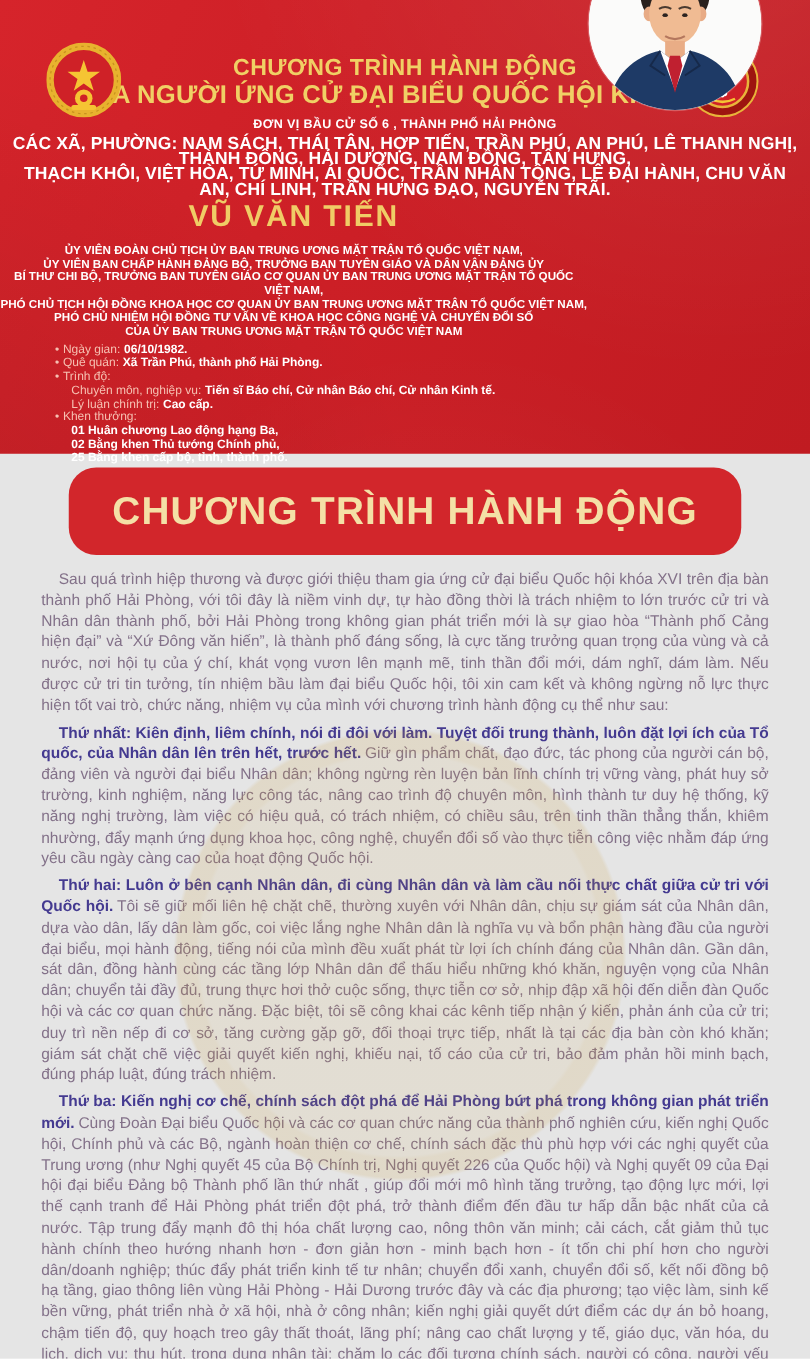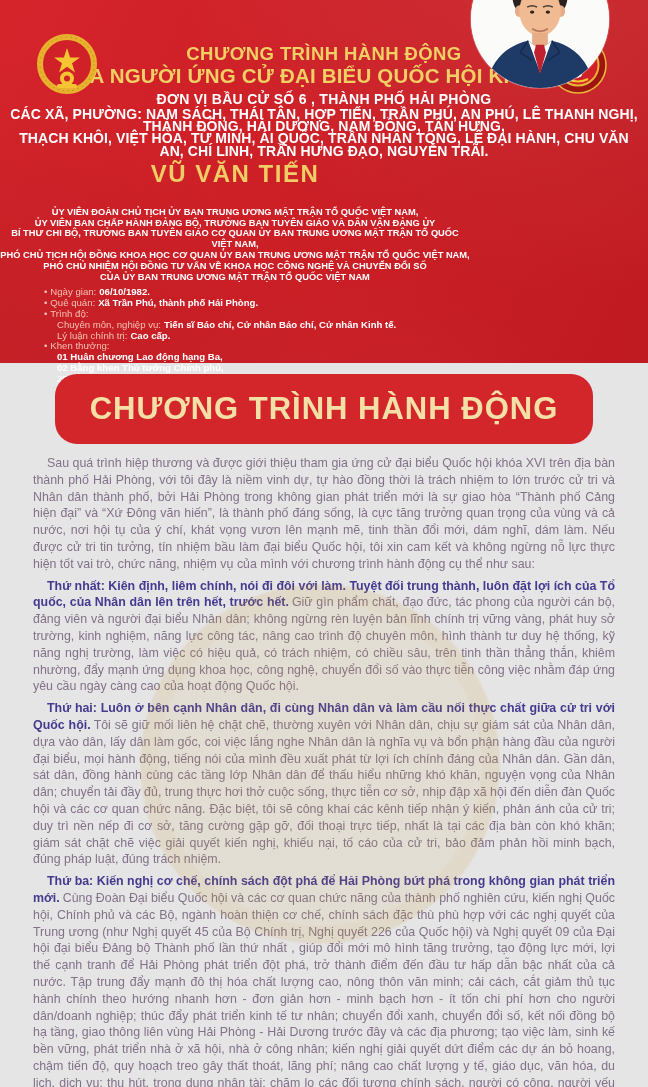--- a/index.html
+++ b/index.html
@@ -21,27 +21,27 @@
       radial-gradient(circle at 55% 160%, rgba(255,255,255,0.05), transparent 45%),
       linear-gradient(115deg,#d6242b 0%,#cc1f26 45%,#c01b21 100%);
     color:#fff;
   }
   .emblem{position:absolute;width:60px;height:60px;}
   .emblem.left{left:37px;top:34px;}
   .emblem.right{right:40px;top:35px;}
   .hero-titles{padding-top:44px;text-align:center;}
   .title1{font-size:18.5px;line-height:20px;font-weight:bold;color:#f0d065;letter-spacing:.4px;}
   .title2{font-size:20.5px;line-height:23px;font-weight:bold;color:#f0d065;letter-spacing:.2px;}
-  .unit-line{margin-top:7px;font-size:14px;line-height:11px;font-weight:bold;letter-spacing:.3px;text-align:center;}
+  .unit-line{margin-top:7px;font-size:10px;line-height:11px;font-weight:bold;letter-spacing:.3px;text-align:center;}
   .localities{margin-top:3px;font-size:14px;line-height:12.2px;font-weight:bold;text-align:center;letter-spacing:.1px;padding:0 6px;}
   
   .candidate{position:relative;margin-top:4px;}
   .cand-left{width:470px;}
   .cand-name{margin:0;font-size:24px;line-height:26px;font-weight:bold;color:#f0cc66;text-align:center;letter-spacing:1.5px;}
-  .roles{margin-top:20px;text-align:center;font-size:9.3px;line-height:10.8px;font-weight:bold;}
+  .roles{margin-top:8px;text-align:center;font-size:9.3px;line-height:10.8px;font-weight:bold;}
   .bio{margin:5px 0 0 44px;list-style:none;padding:0;font-size:9.6px;line-height:10.8px;}
   .bio li{white-space:nowrap;}
   .bio li.indent{padding-left:13px;}
   .bio .bullet{color:#f6c0b2;margin-right:3px;}
   .bio .label{color:#f6c0b2;margin-right:3px;}
   .bio .value{color:#fff;font-weight:bold;}
   .photo{
     position:absolute;left:471px;top:-211px;
     width:138px;height:138px;border-radius:50%;
     background:#fdfdfc;overflow:hidden;

